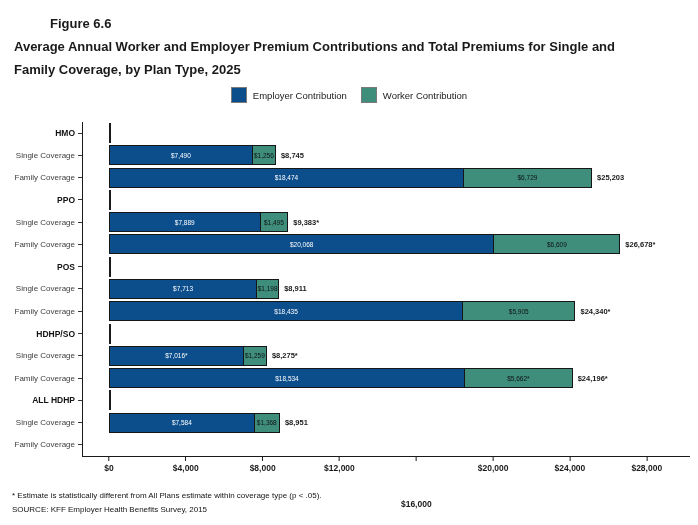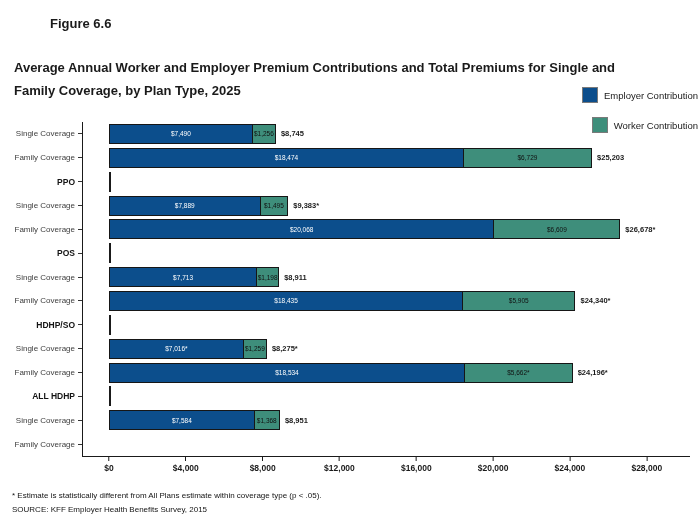--- a/index.html
+++ b/index.html
@@ -1,25 +1,25 @@
 <!DOCTYPE html>
 <html><head>
 <meta charset="utf-8">
 <style>
   * { margin:0; padding:0; box-sizing:border-box; }
   html,body { background:#ffffff; }
   body { width:698px; height:525px; position:relative; overflow:hidden;
          font-family:"Liberation Sans", sans-serif; color:#1a1a1a; }
 
   .header { position:absolute; left:14px; top:16px; width:660px; }
-  .figure-label { font-size:13px; font-weight:bold; margin-bottom:25px;padding-left:36px; }
+  .figure-label { font-size:13px; font-weight:bold; margin-bottom:4px;padding-left:36px; }
   .chart-title  { font-size:13px; font-weight:bold; line-height:23px; max-width:640px; }
 
   .legend { position:absolute; left:0; top:87px; width:698px;
-            display:flex; justify-content:center; align-items:flex-end; gap:14px;flex-direction:column; }
+            display:flex; justify-content:center; align-items:flex-start; gap:14px; }
   .legend-item { display:flex; align-items:center; gap:6px; }
   .legend-swatch { width:16px; height:16px; border:1px solid #7a7a7a; }
   .legend-label { font-size:9.5px; color:#1a1a1a; }
 
   .chart { position:absolute; left:0; top:122px; width:698px; }
   .chart-body { position:relative; height:334px; }
   .yaxis-line { position:absolute; left:82px; top:0; width:1px; height:334px; background:#1a1a1a; }
   .rows { position:absolute; left:0; top:0; width:690px; height:334px; display:flex; flex-direction:column; }
   .row { flex:1; display:flex; align-items:center; }
   .ylabel { width:78px; text-align:right; font-size:8px; color:#3d3d3d; padding-right:3px; white-space:nowrap; }
@@ -61,20 +61,28 @@
   <div class="legend-item">
     <span class="legend-swatch" style="background: rgb(62, 142, 123);"></span>
     <span class="legend-label">Worker Contribution</span>
   </div>
 </div>
 
 <div class="chart">
   <div class="chart-body">
     <div class="yaxis-line"></div>
     <div class="rows">
+        <div class="row group">
+          <div class="ylabel">HMO</div>
+          <div class="ytick"></div>
+          <div class="zero-gap"></div>
+          <div class="bars">
+            <div class="zero-bar"></div>
+          </div>
+        </div>
         <div class="row">
           <div class="ylabel">Single Coverage</div>
           <div class="ytick"></div>
           <div class="zero-gap"></div>
           <div class="bars">
             <div class="seg employer" style="width: 24.7603%; background: rgb(12, 78, 140);">
               <span>$7,490</span>
             </div>
             <div class="seg worker" style="width: 4.15207%; background: rgb(62, 142, 123);">
               <span>$1,256</span>
@@ -245,21 +253,21 @@
           <div class="xtick-label">$4,000</div>
         </div>
         <div class="xtick" style="left: 26.4463%;">
           <div class="xtick-mark"></div>
           <div class="xtick-label">$8,000</div>
         </div>
         <div class="xtick" style="left: 39.6694%;">
           <div class="xtick-mark"></div>
           <div class="xtick-label">$12,000</div>
         </div>
-        <div class="xtick" style="left: 52.8926%;">
+        <div class="xtick" style="left: 52.8926%; gap: 36px;">
           <div class="xtick-mark"></div>
           <div class="xtick-label">$16,000</div>
         </div>
         <div class="xtick" style="left: 66.1157%;">
           <div class="xtick-mark"></div>
           <div class="xtick-label">$20,000</div>
         </div>
         <div class="xtick" style="left: 79.3388%;">
           <div class="xtick-mark"></div>
           <div class="xtick-label">$24,000</div>

